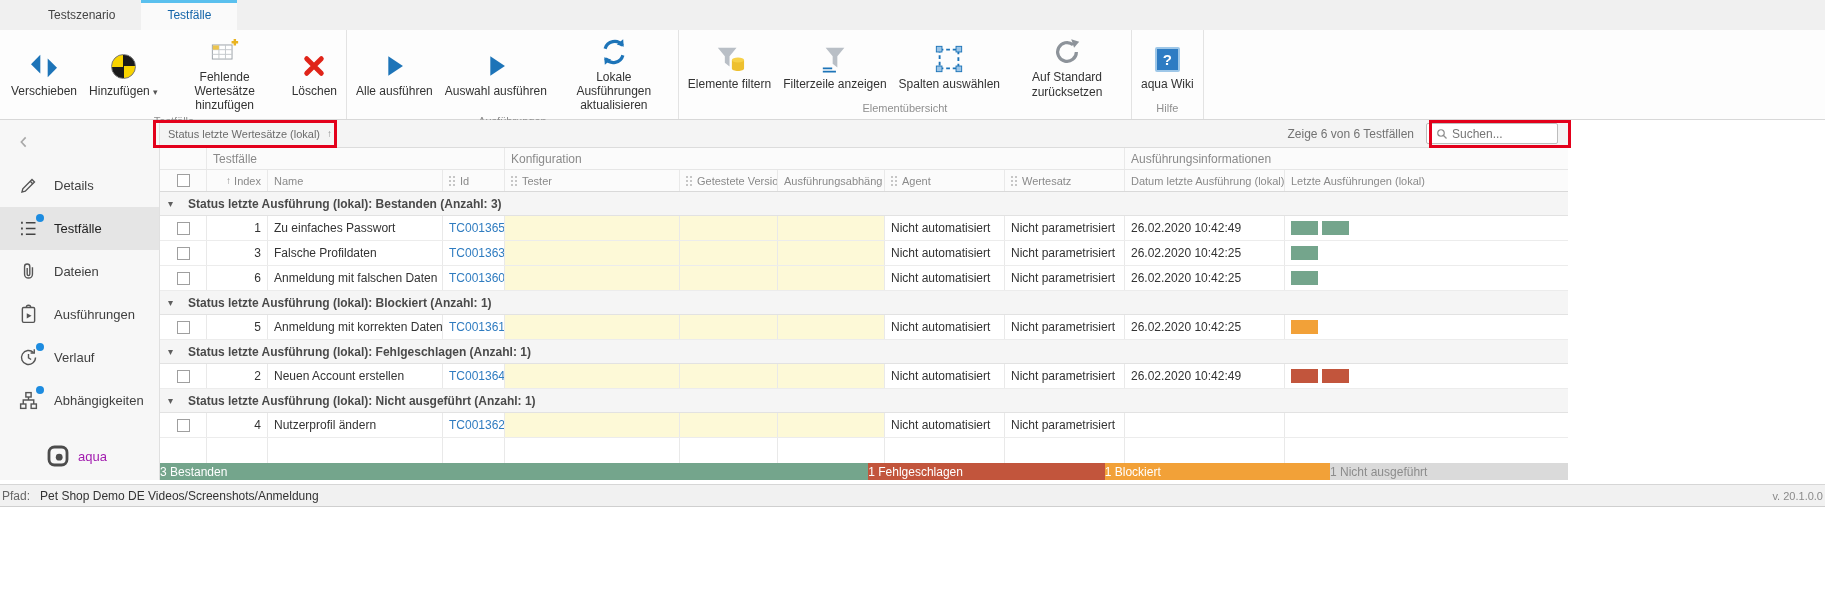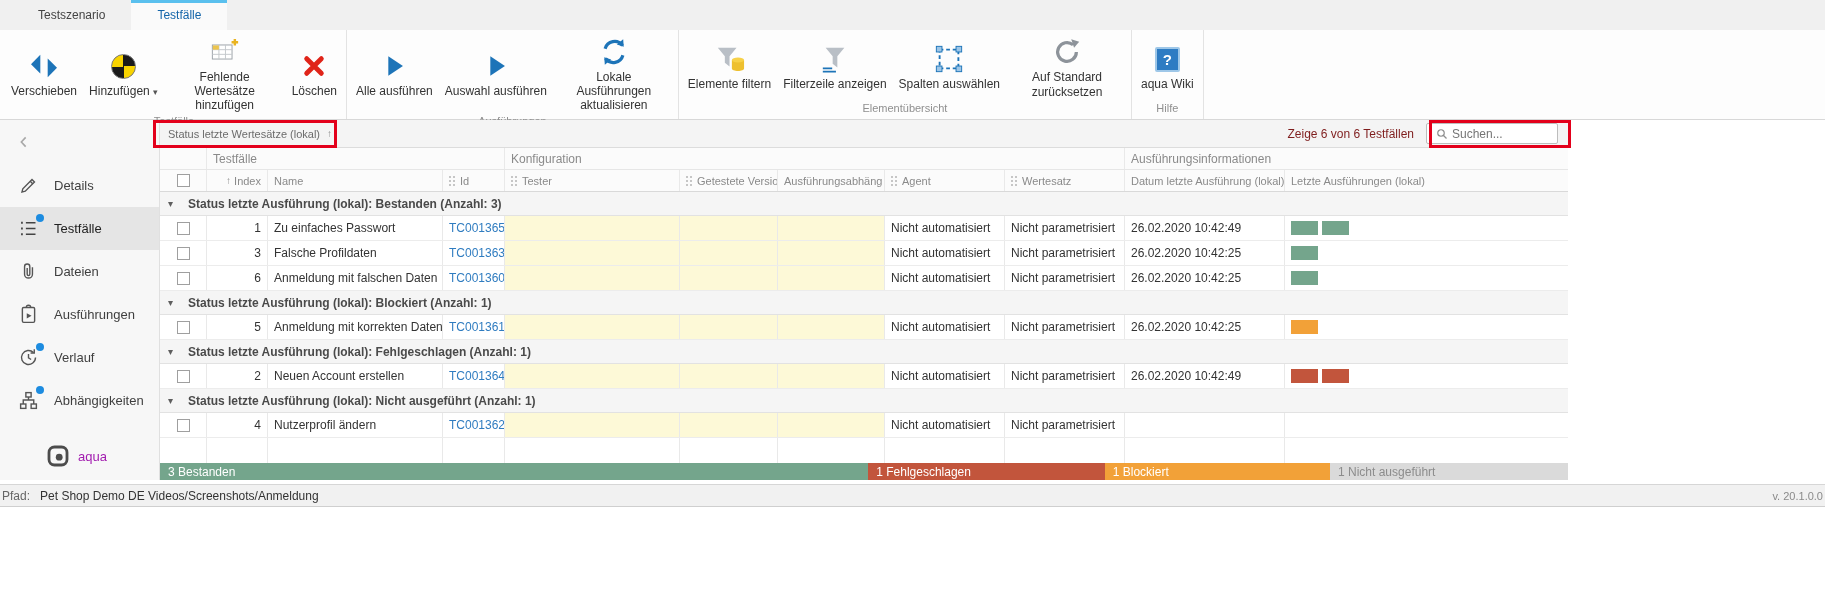--- a/index.html
+++ b/index.html
@@ -1,20 +1,20 @@
 <!DOCTYPE html>
 <html><head>
 <meta charset="utf-8">
 <style>
   *{box-sizing:border-box;margin:0;padding:0}
   html,body{width:1825px;height:589px}
   body{font-family:"Liberation Sans",sans-serif;background:#fff;position:relative;overflow:hidden;color:#333}
 
   
-  .tabbar{position:absolute;top:0;left:0;width:100%;height:30px;background:#f0f0f0;display:flex;align-items:stretch;padding-left:12px}
+  .tabbar{position:absolute;top:0;left:0;width:100%;height:30px;background:#f0f0f0;display:flex;align-items:stretch;padding-left:22px}
   .tab{padding:0 26px;display:flex;align-items:center;font-size:12px;color:#444;position:relative;cursor:default}
   .tab.active{background:#fafafa;color:#1465a9}
   .tab.active::before{content:"";position:absolute;top:0;left:0;right:0;height:3px;background:#5ac0ee}
 
   
   .ribbon{position:absolute;top:30px;left:0;width:100%;height:90px;background:#fdfdfd;border-bottom:1px solid #d8d8d8;display:flex;align-items:stretch;padding-left:2px}
   .rgroup{display:flex;flex-direction:column;border-right:1px solid #e3e3e3;padding:0 3px}
   .rbtns{flex:1;display:flex;align-items:center}
   .rbtn{display:flex;flex-direction:column;align-items:center;padding:4px 6px 2px;min-width:54px;max-width:122px;cursor:default}
   .ricon{height:36px;display:flex;align-items:center;justify-content:center}
@@ -35,21 +35,21 @@
   .notif-dot{position:absolute;top:-3px;right:-4px;width:8px;height:8px;border-radius:50%;background:#1d8ce0}
   .side-spacer{flex:1}
   .side-logo{display:flex;align-items:center;gap:8px;padding:0 0 12px 46px}
   .logo-text{font-size:13px;color:#a21caf}
 
   
   .grid{position:absolute;top:120px;left:160px;width:1408px;height:360px;display:flex;flex-direction:column;background:#fff;font-size:12px}
   .group-panel{height:28px;background:#f4f4f4;border-bottom:1px solid #dcdcdc;display:flex;align-items:center;padding:0 6px 0 8px;flex:none}
   .group-chip{display:flex;align-items:center;gap:7px;color:#6b6b6b;font-size:11px}
   .gp-right{margin-left:auto;display:flex;align-items:center;gap:12px;padding-right:4px}
-  .summary{color:#7f1d1d;font-size:12px}
+  .summary{color:#737373;font-size:12px}
   .searchbox{width:132px;height:21px;border:1px solid #bdbdbd;background:#fff;border-radius:2px;display:flex;align-items:center;padding:0 9px;gap:4px}
   .searchbox input{border:none;outline:none;flex:1;font-size:12px;color:#444;background:transparent;font-family:"Liberation Sans",sans-serif;min-width:0}
 
   .band-row,.hdr-row{display:flex;background:#fbfbfb;flex:none}
   .band-row{height:22px;border-bottom:1px solid #e6e6e6}
   .hdr-row{height:22px;border-bottom:1px solid #d9d9d9}
   .cell{flex:none;display:flex;align-items:center;padding:0 6px;border-right:1px solid #e9e9e9;overflow:hidden;white-space:nowrap;height:100%}
   .band{color:#8a8a8a;font-size:12px}
   .hdr{color:#8a8a8a;font-size:11px}
   .col-check{width:47px;justify-content:center}
@@ -70,21 +70,21 @@
   .gtitle{font-weight:bold;color:#4a4a4a;font-size:12px}
 
   .trow{height:25px;display:flex;border-bottom:1px solid #ececec;background:#fff;flex:none}
   .trow .yellow{background:#fdf9d7}
   .checkbox{width:13px;height:13px;border:1px solid #9f9f9f;background:#fff;display:inline-block}
   .idlink{color:#2f7cc0;text-decoration:none;cursor:pointer}
   .exec-bar{width:27px;height:14px;margin-right:4px;flex:none}
   .trow.filler{flex:1;border-bottom:none;height:auto}
 
   .sumbar{height:17px;display:flex;font-size:12px;flex:none}
-  .seg{display:flex;align-items:center;padding-left:8px;color:#fff;overflow:hidden;white-space:nowrap}
+  .seg{display:flex;align-items:center;color:#fff;overflow:hidden;white-space:nowrap}
   .seg:nth-child(1){width:50.3%}
   .seg:nth-child(2){width:16.8%}
   .seg:nth-child(3){width:16%}
   .seg:nth-child(4){width:16.9%;color:#8c8c8c}
 
   .dots{width:2px;height:2px;border-radius:50%;background:#b5b5b5;display:inline-block;flex:none;margin-right:9px;transform:translateY(-4px);
         box-shadow:4px 0 0 #b5b5b5,0 4px 0 #b5b5b5,4px 4px 0 #b5b5b5,0 8px 0 #b5b5b5,4px 8px 0 #b5b5b5}
   .sort-ico{color:#8a8a8a;font-size:10px;margin-right:3px}
 
   

